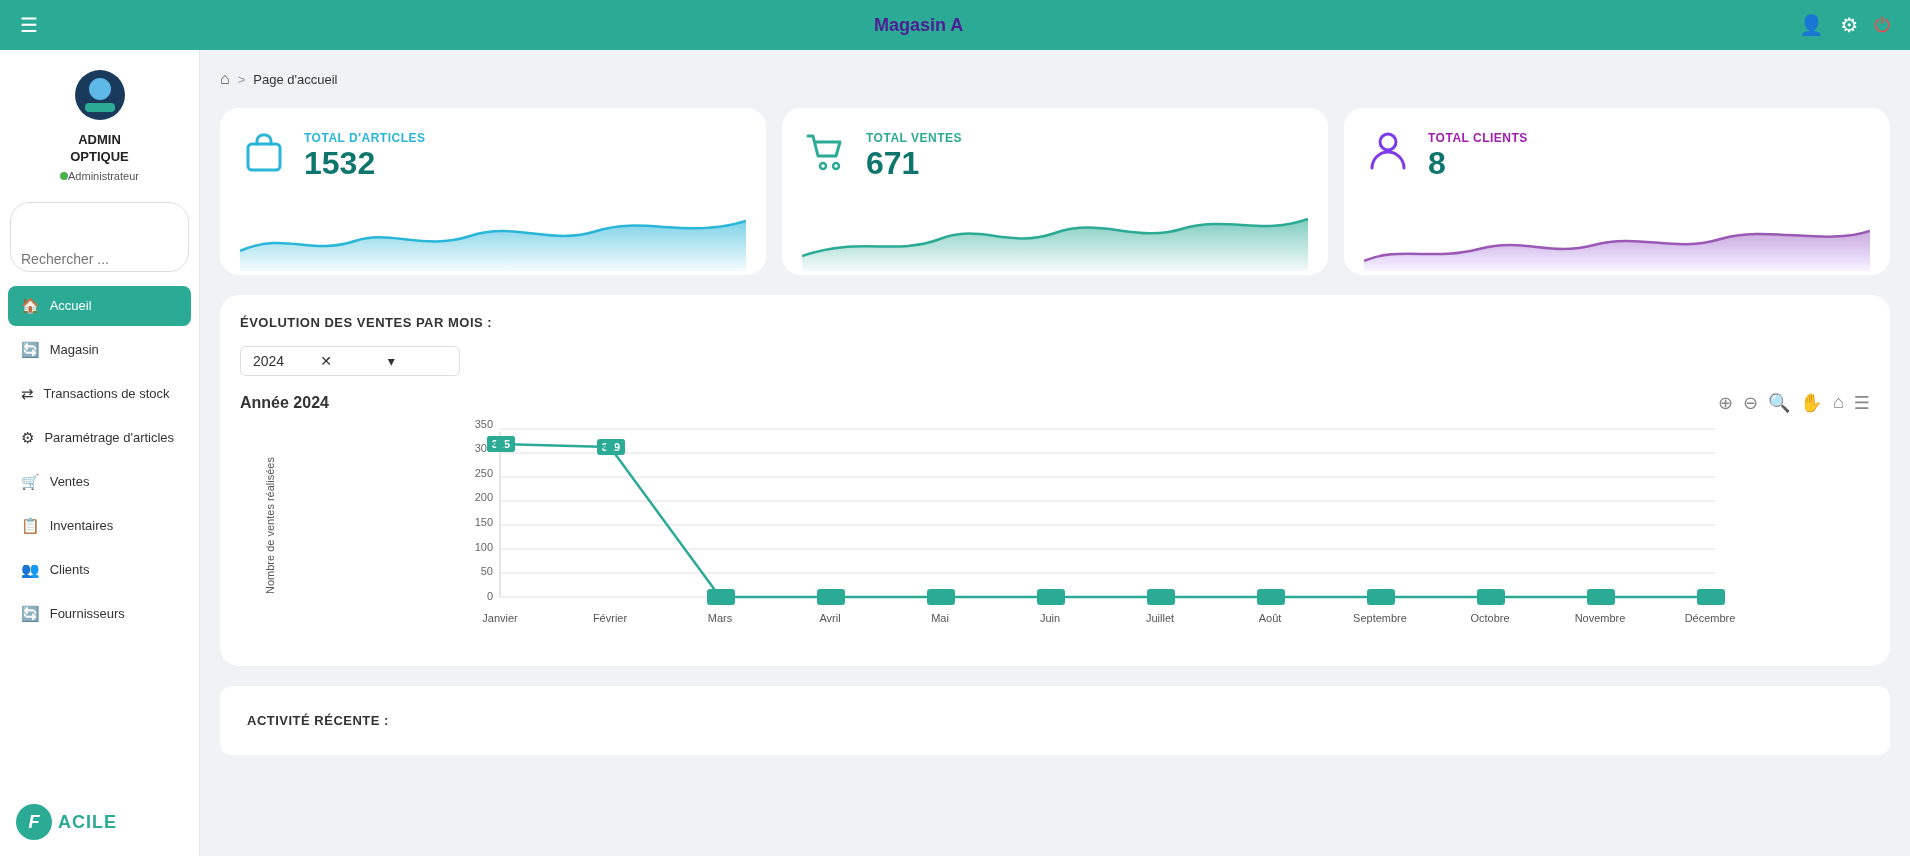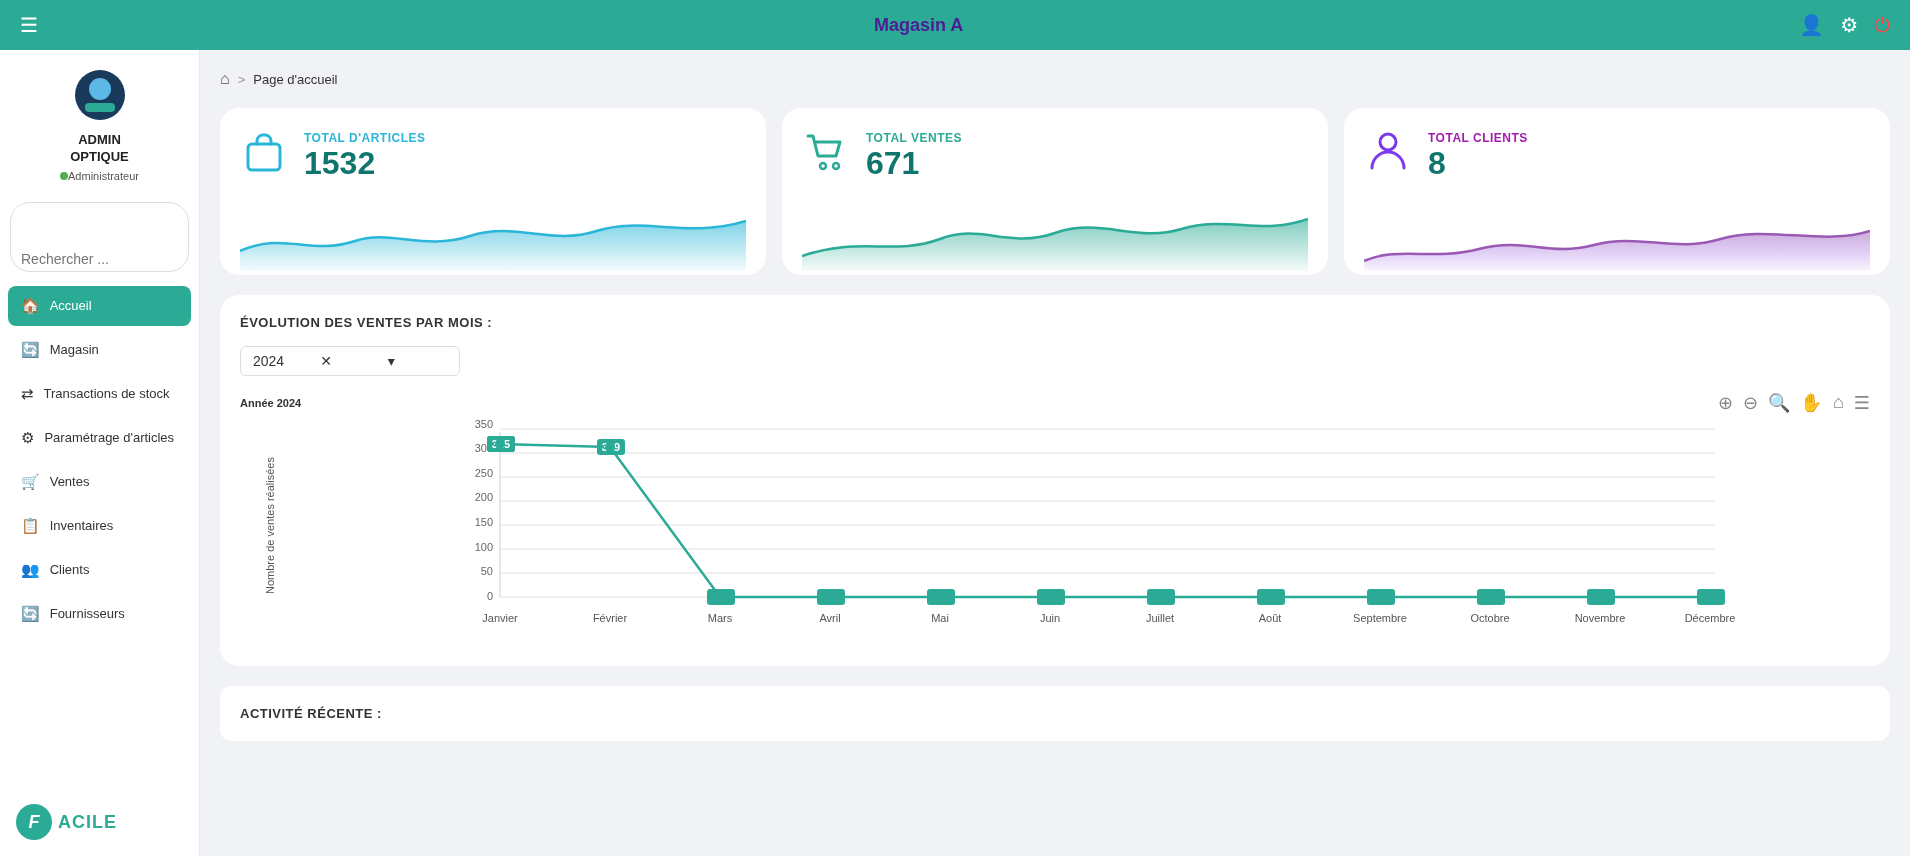--- a/index.html
+++ b/index.html
@@ -202,29 +202,29 @@
     .year-select-wrap span { flex: 1; font-size: 14px; color: #333; }
     .year-select-clear { color: #999; cursor: pointer; font-size: 14px; }
     .year-select-arrow { color: #555; font-size: 12px; }
 
     .chart-header {
       display: flex;
       justify-content: space-between;
       align-items: center;
       margin-bottom: 8px;
     }
-    .chart-year-label { font-size: 11px; font-weight: 600; color: #333; }
+    .chart-year-label { font-size: 16px; font-weight: 600; color: #333; }
     .chart-controls { display: flex; gap: 10px; color: #888; font-size: 18px; }
     .chart-control-btn { cursor: pointer; }
 
     
     .activity-section {
       background: white;
       border-radius: 12px;
-      padding: 20px;
+      padding: 27px;
     }
     .activity-title {
       font-size: 13px;
       font-weight: 700;
       color: #333;
       text-transform: uppercase;
       letter-spacing: 0.5px;
     }
 
     

